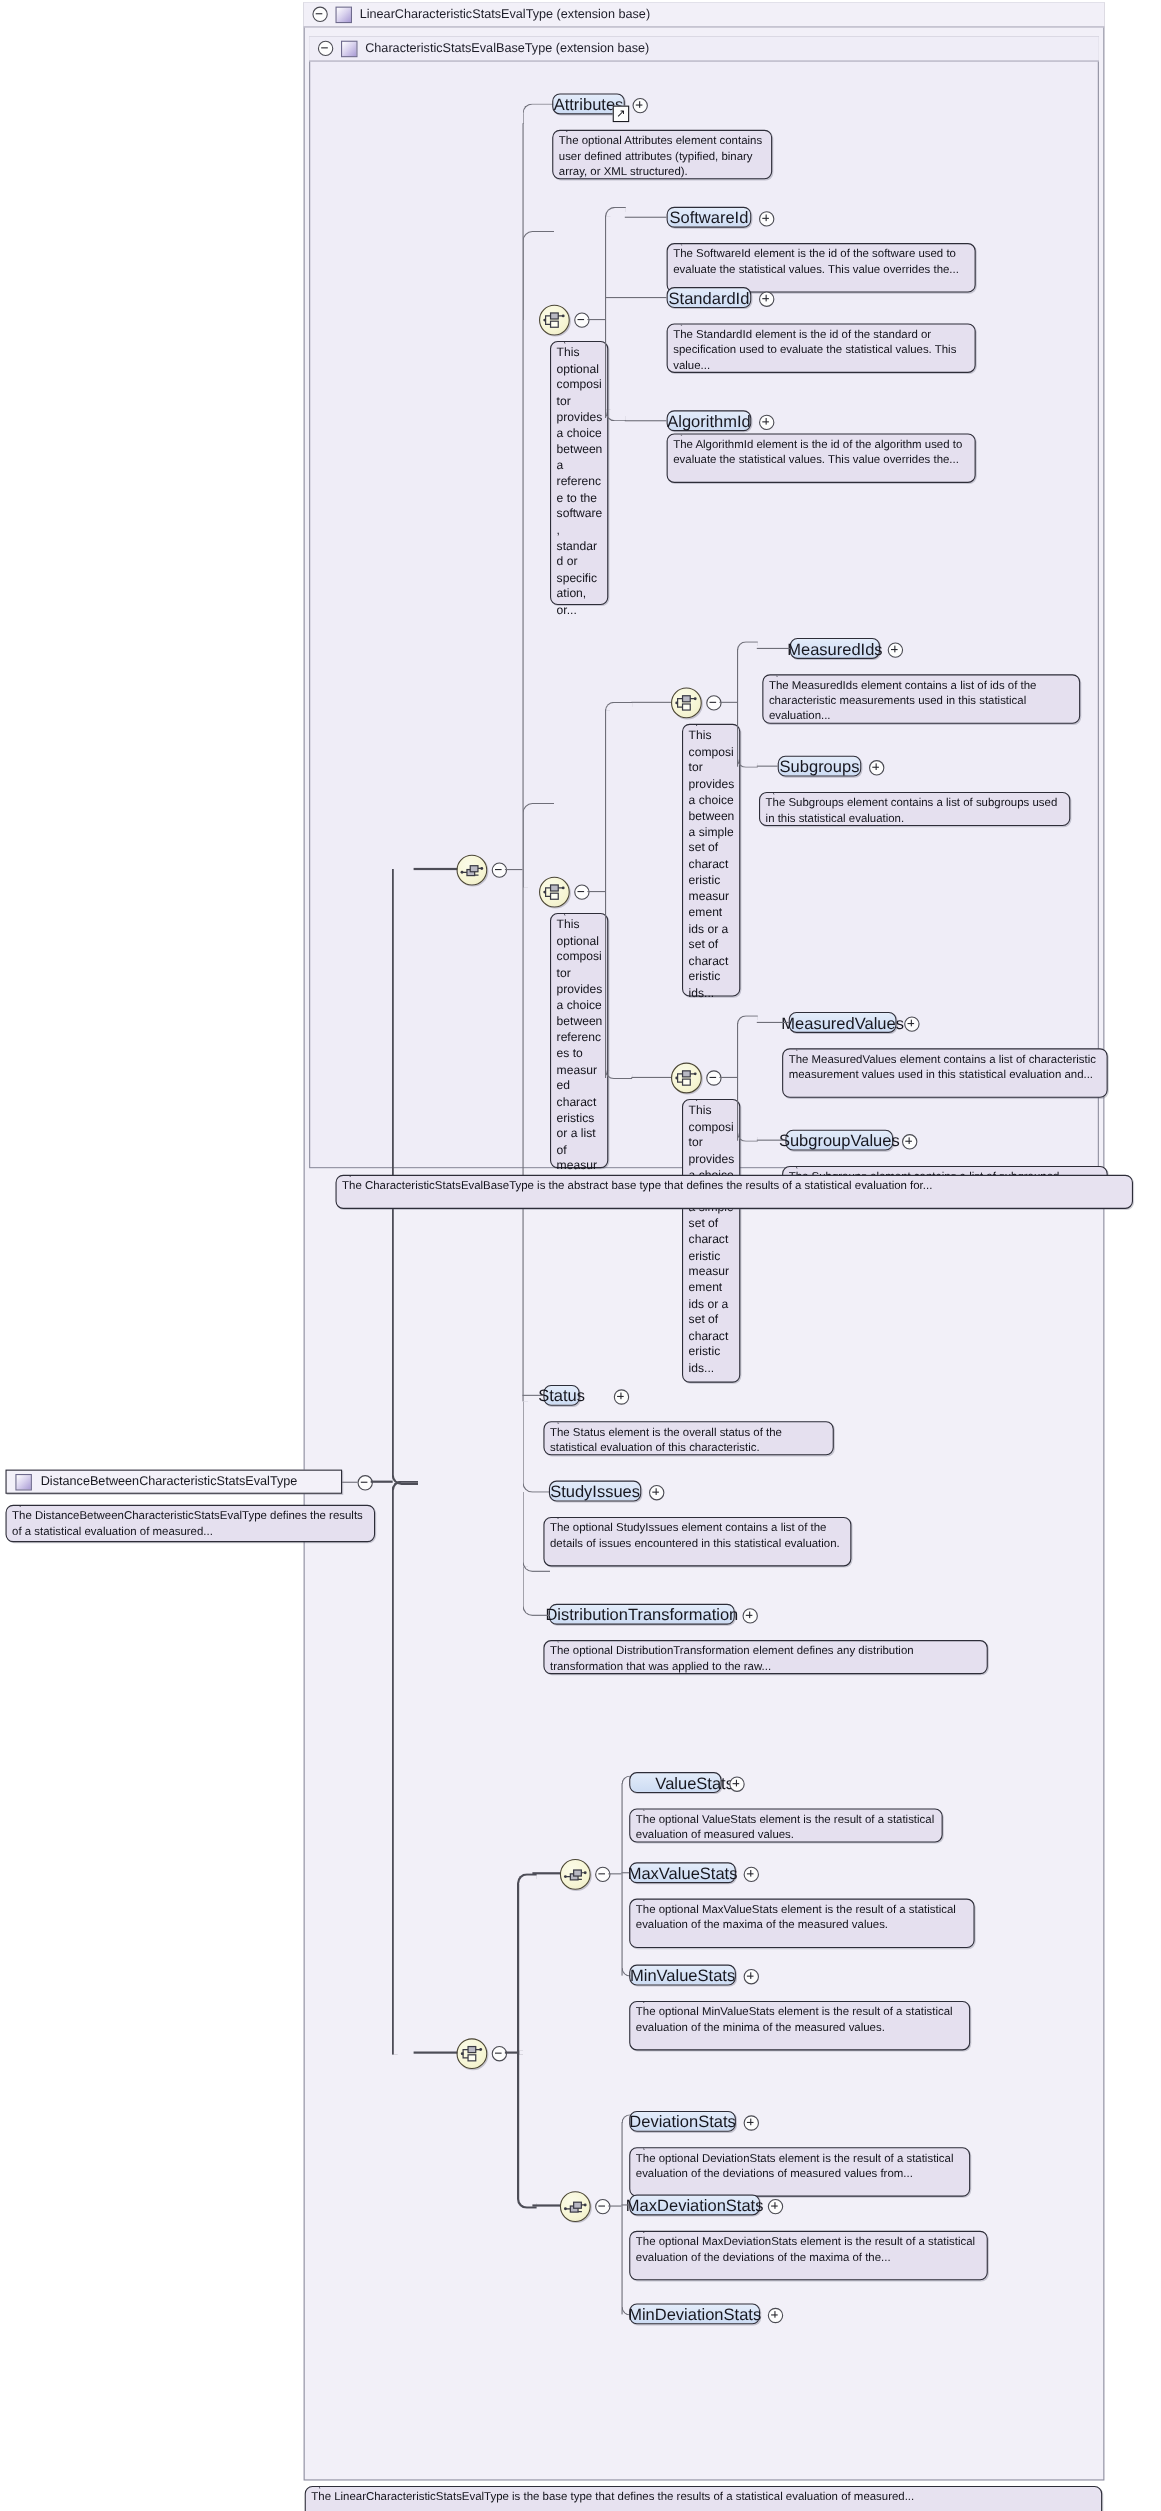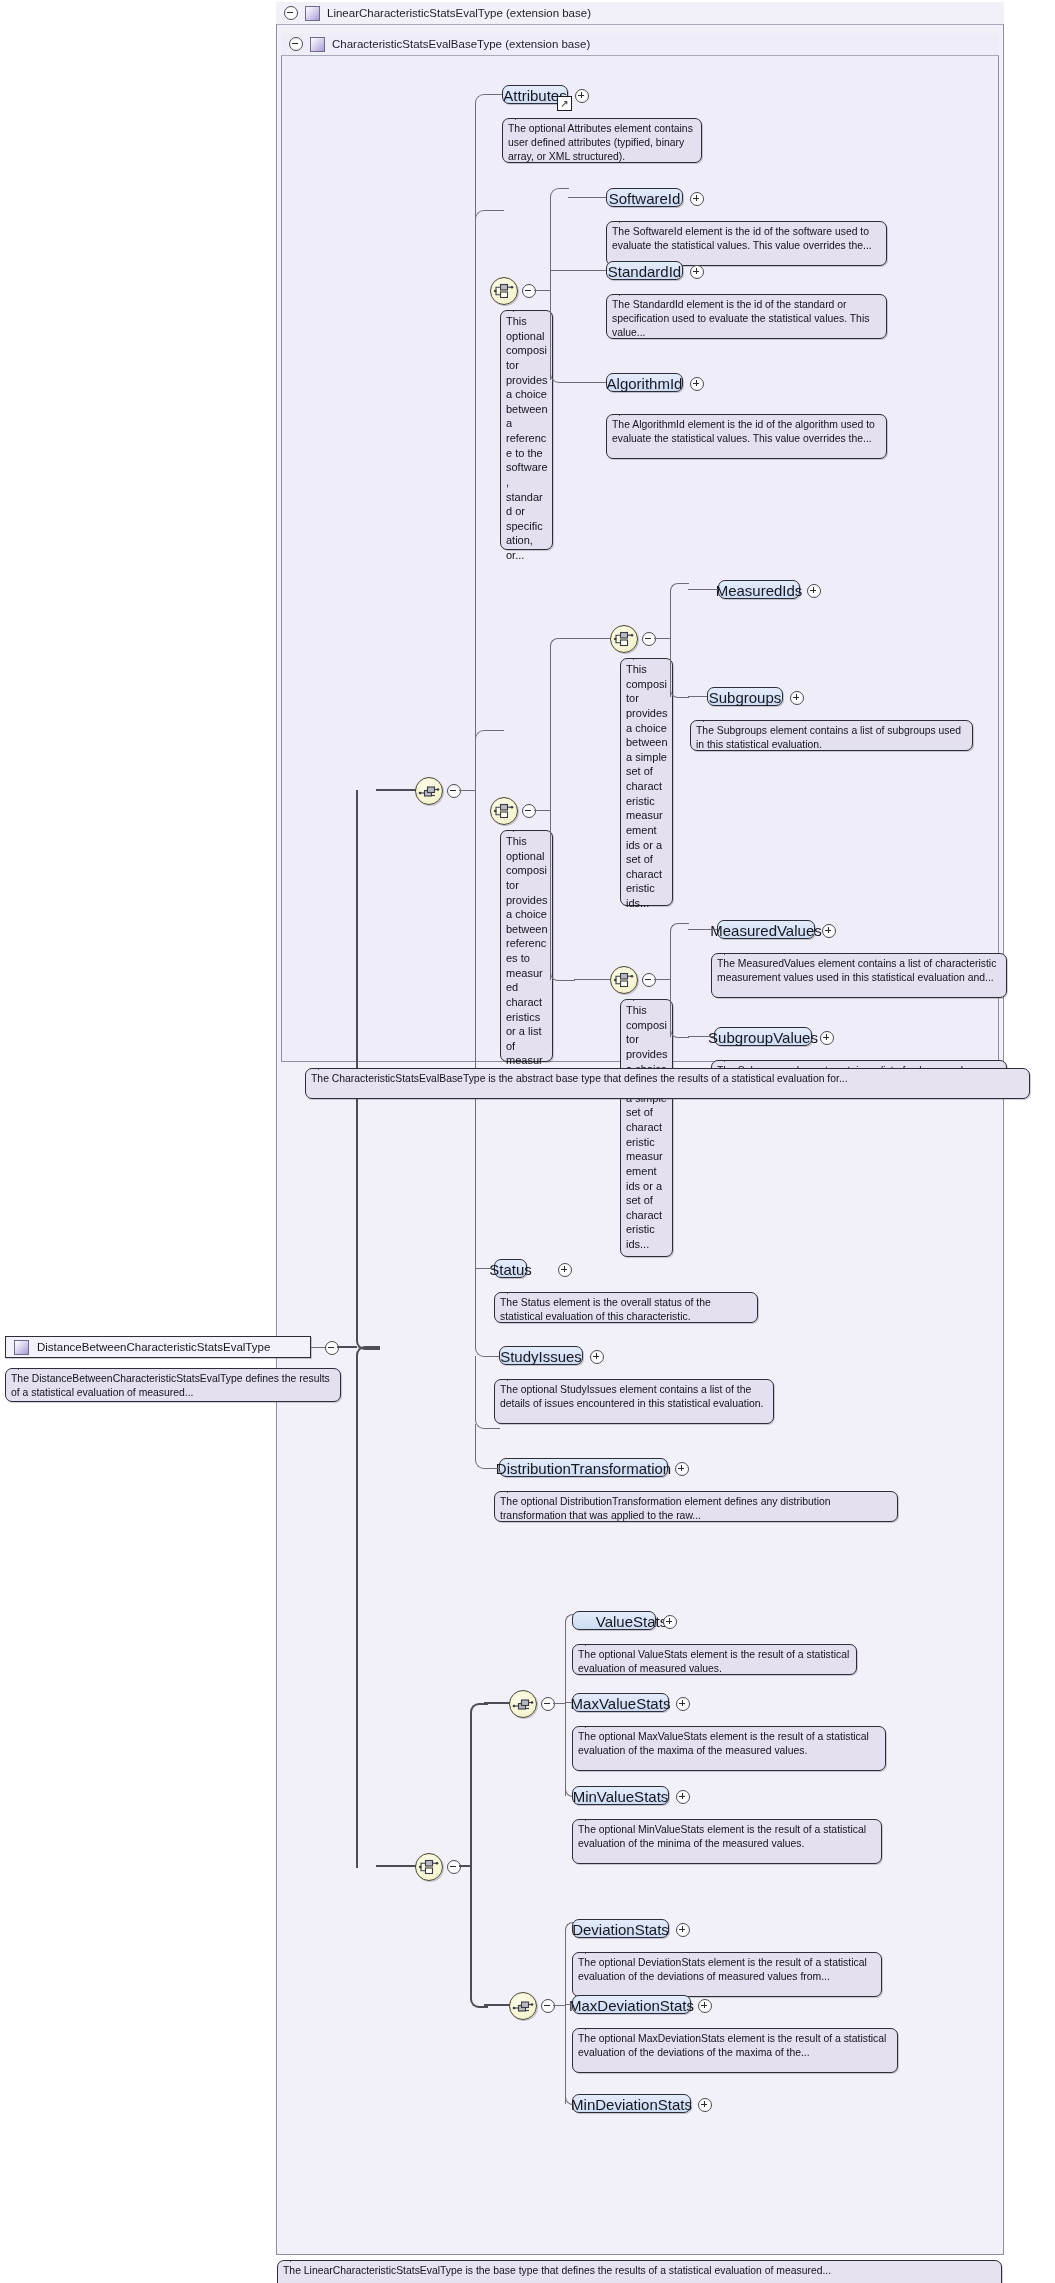--- a/index.html
+++ b/index.html
@@ -268,21 +268,21 @@
     <span class="tail"></span>
     <span>The StandardId element is the id of the standard or specification used to evaluate the statistical values. This value...</span>
   </div>
 
   <div class="elbow bl" style="left:550px;top:372px;width:18px;height:10px;"></div>
   <div class="elem" style="left:606px;top:373px;width:77px;height:19px;">
     <span>AlgorithmId</span>
   </div>
   <div class="ln h" style="left:568px;top:382px;width:38px;"></div>
   <div class="tog plus" style="position:absolute;left:690px;top:377px;"></div>
-  <div class="anno" style="left:606px;top:414px;width:281px;height:45px;">
+  <div class="anno" style="left:606px;top:394px;width:281px;height:45px;">
     <span class="tail"></span>
     <span>The AlgorithmId element is the id of the algorithm used to evaluate the statistical values. This value overrides the...</span>
   </div>
 
   <div class="elbow tl" style="left:475px;top:730px;width:28px;height:76px;"></div>
   <div class="comp" style="left:490px;top:797px;">
     <svg width="26" height="26" viewBox="0 0 26 26">
       <g stroke="#3a3a44" stroke-width="1.1" fill="#b9b9c4">
         <rect x="9.5" y="6.5" width="7" height="5.5"></rect>
       </g>
@@ -338,20 +338,24 @@
 
   <div class="ln h" style="left:654px;top:638px;width:16px;"></div>
   <div class="ln v" style="left:670px;top:590px;width:1px;height:107px;"></div>
 
   <div class="elbow tl" style="left:670px;top:583px;width:18px;height:7px;"></div>
   <div class="elem" style="left:718px;top:580px;width:82px;height:19px;">
     <span>MeasuredIds</span>
   </div>
   <div class="ln h" style="left:688px;top:589px;width:30px;"></div>
   <div class="tog plus" style="position:absolute;left:807px;top:584px;"></div>
+  <div class="anno" style="left:693px;top:613px;width:289px;height:45px;">
+    <span class="tail"></span>
+    <span>The MeasuredIds element contains a list of ids of the characteristic measurements used in this statistical evaluation...</span>
+  </div>
 
   <div class="elbow bl" style="left:670px;top:690px;width:18px;height:7px;"></div>
   <div class="elem" style="left:707px;top:687px;width:76px;height:19px;">
     <span>Subgroups</span>
   </div>
   <div class="ln h" style="left:688px;top:696px;width:19px;"></div>
   <div class="tog plus" style="position:absolute;left:790px;top:691px;"></div>
   <div class="anno" style="left:690px;top:720px;width:283px;height:31px;">
     <span class="tail"></span>
     <span>The Subgroups element contains a list of subgroups used in this statistical evaluation.</span>

